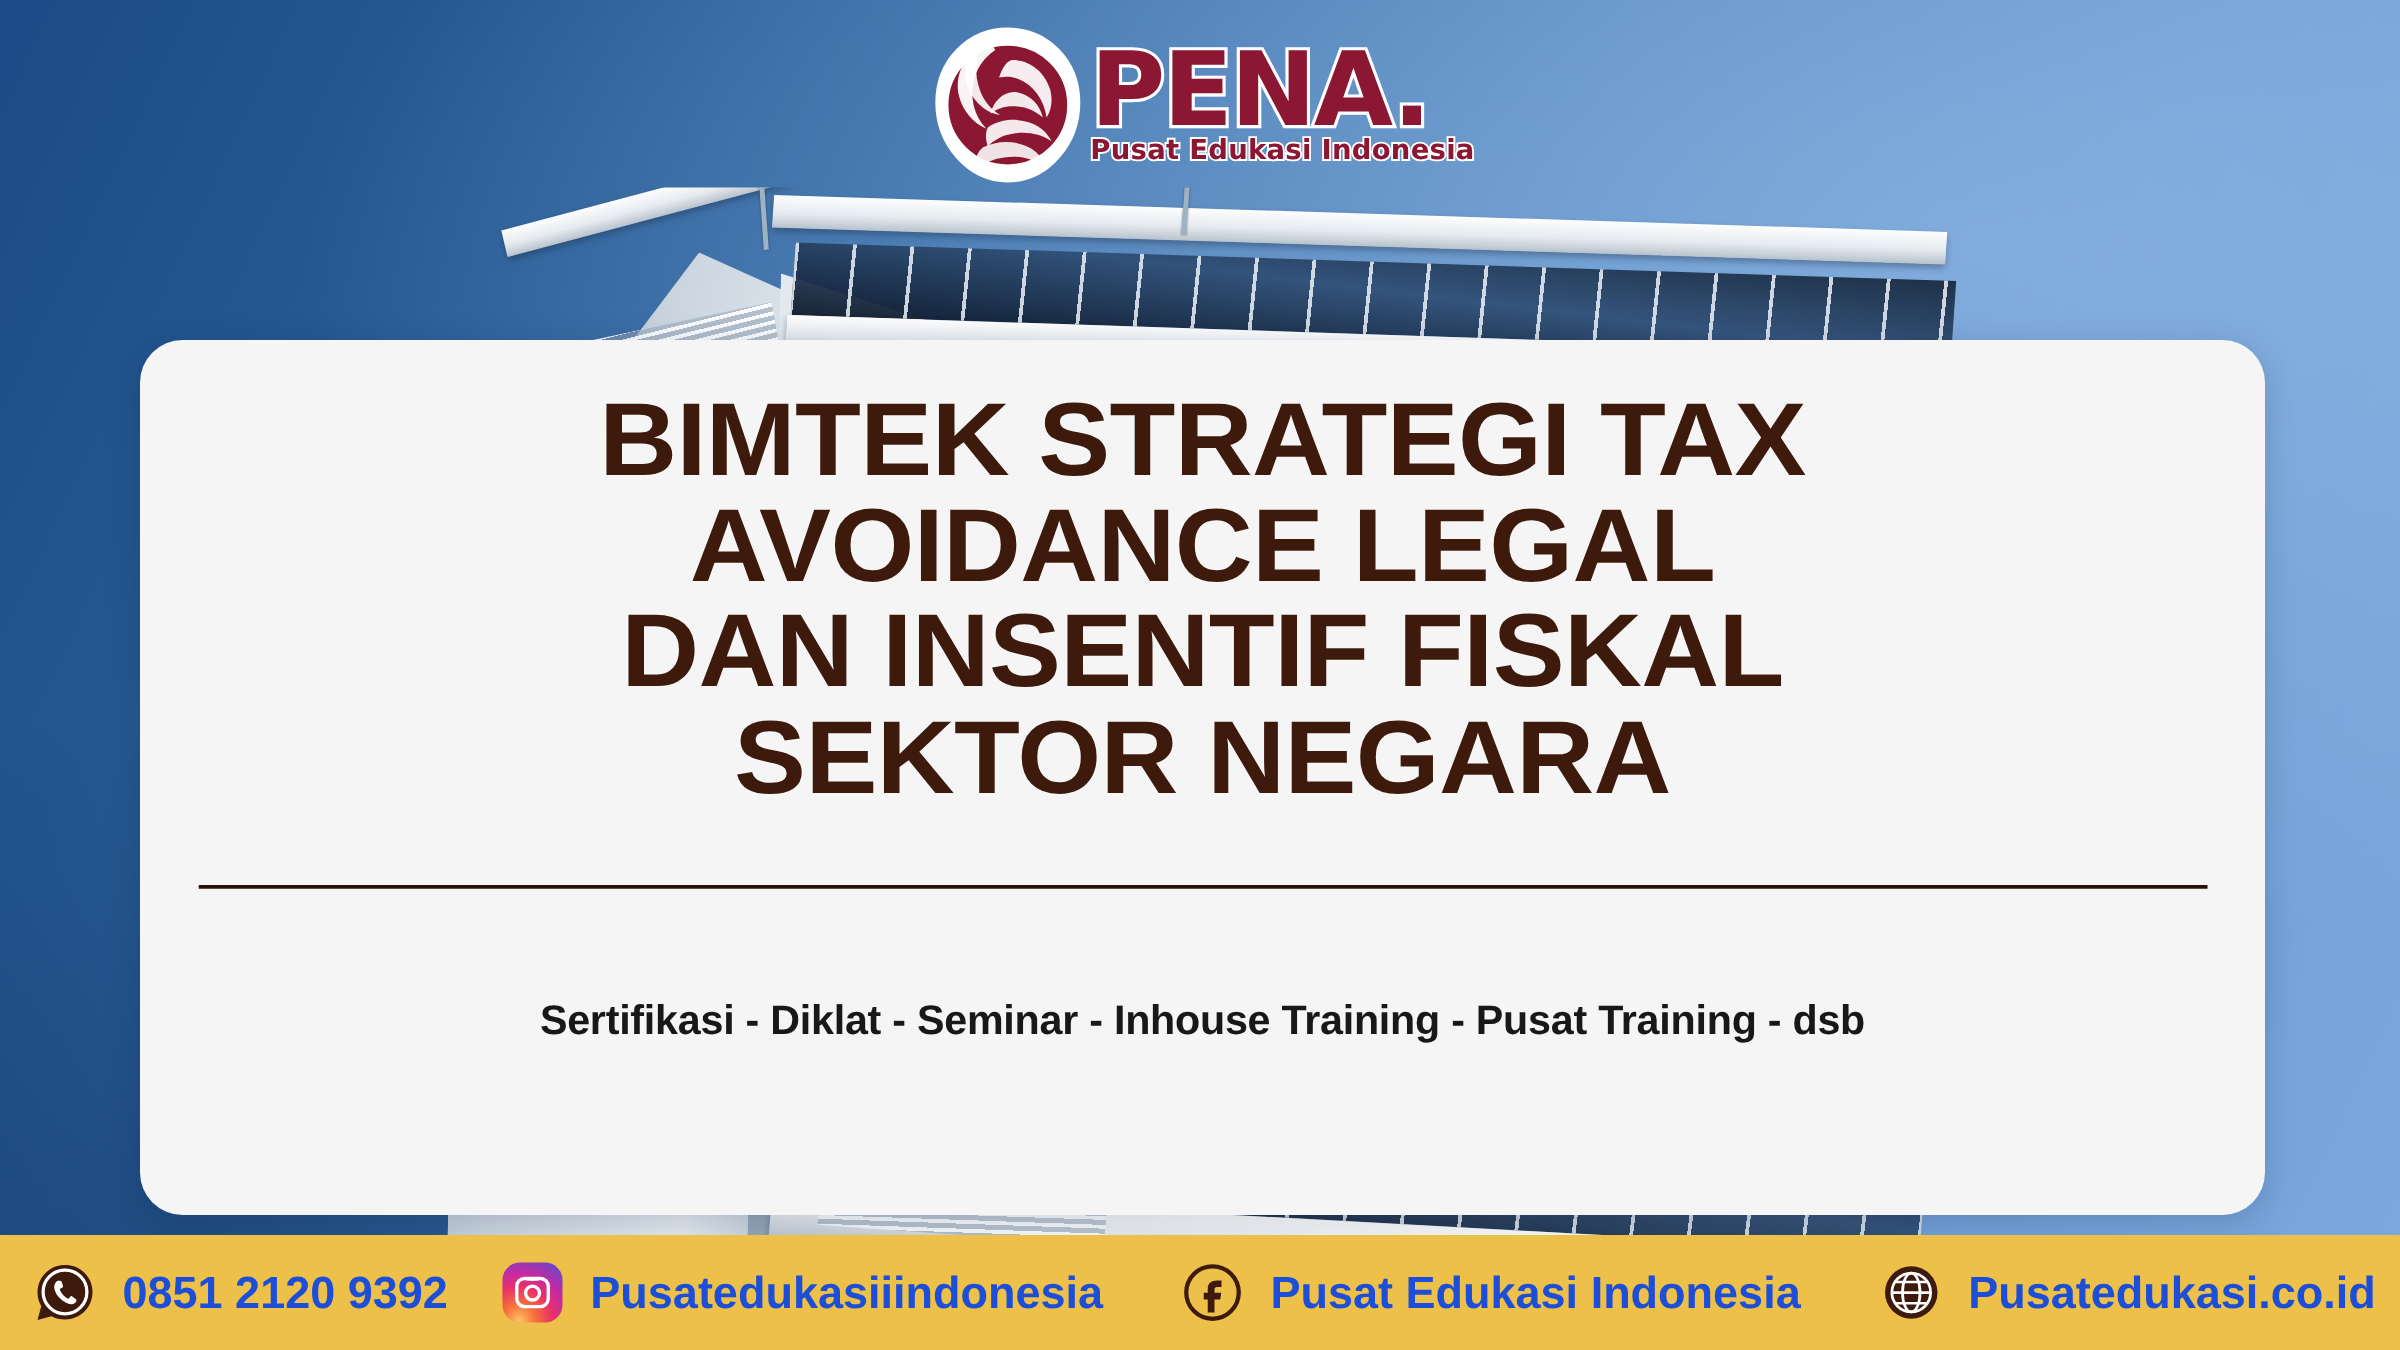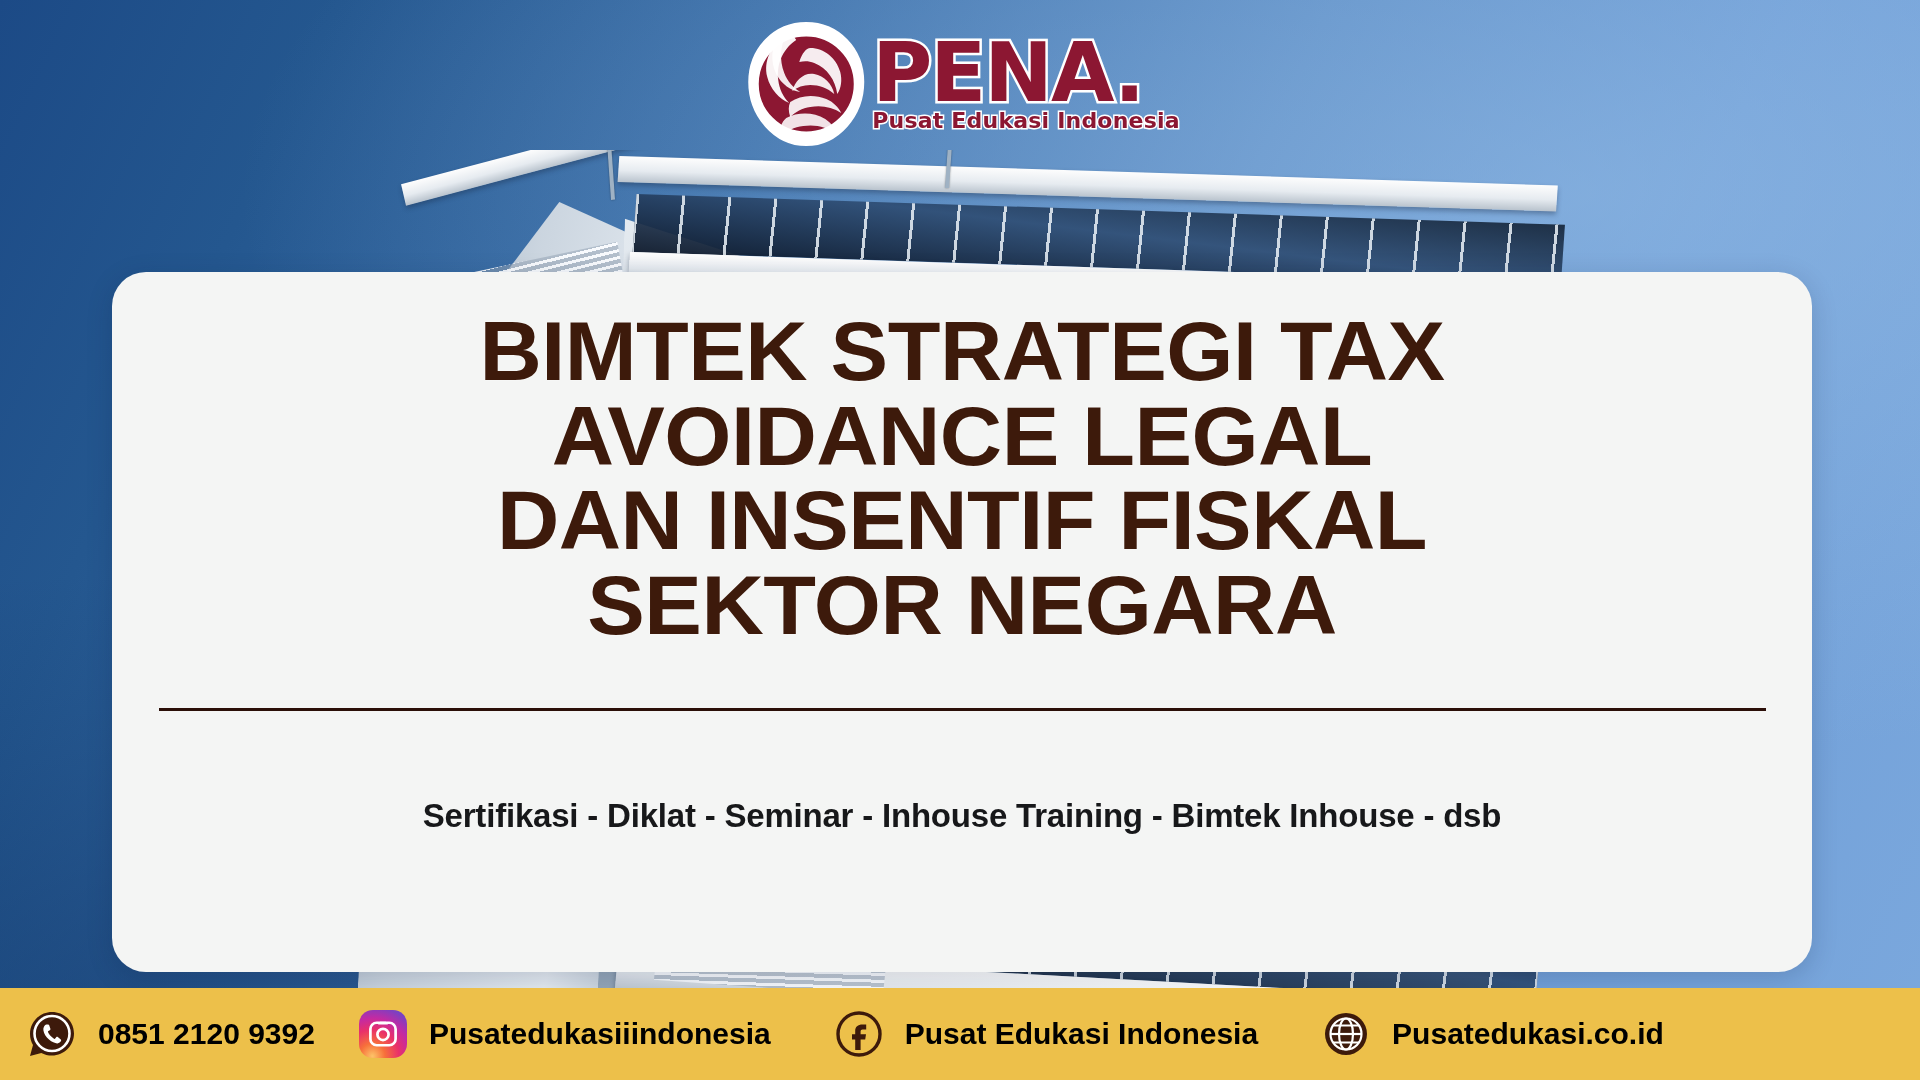--- a/index.html
+++ b/index.html
@@ -161,22 +161,22 @@
     left:0; bottom:0;
     width:1920px; height:92px;
     background:#eec košt;
     background:#edc04a;
     display:flex; align-items:center;
     z-index:7;
   }
   .footer-item {
     display:flex; align-items:center;
     gap:22px;
-    color:#000000;
-    font-size:30px;
+    color:#1d4ed8;
+    font-size:36px;
     font-weight:bold;
     font-family:"Liberation Sans", sans-serif;
     white-space:nowrap;
   }
   .fi-wa    { margin-left:28px; }
   .fi-ig    { margin-left:44px; }
   .fi-fb    { margin-left:64px; }
   .fi-web   { margin-left:64px; }
 
   .ico { width:48px; height:48px; flex:0 0 48px; display:block; }
@@ -269,21 +269,21 @@
   </div>
 
   <div class="card">
     <h1 class="title">
       <div>BIMTEK STRATEGI TAX</div>
       <div>AVOIDANCE LEGAL</div>
       <div>DAN INSENTIF FISKAL</div>
       <div>SEKTOR NEGARA</div>
     </h1>
     <div class="divider"></div>
-    <div class="subtitle">Sertifikasi - Diklat - Seminar - Inhouse Training - Bimtek Inhouse - dsb</div>
+    <div class="subtitle">Sertifikasi - Diklat - Seminar - Inhouse Training - Pusat Training - dsb</div>
   </div>
 
   <div class="footer">
 
     <div class="footer-item fi-wa">
       <svg class="ico" viewBox="0 0 48 48">
         <path d="M24 2C11.8 2 2 11.8 2 24c0 4 1.1 7.8 3 11L2 46l11.3-3c3.1 1.7 6.8 2.6 10.7 2.6 12.2 0 22-9.8 22-22S36.2 2 24 2z" fill="#3d1a0b"></path>
         <circle cx="24" cy="23.5" r="17.5" fill="none" stroke="#ffffff" stroke-width="2.6"></circle>
         <path d="M18.8 14.6c-.7-.1-1.3.1-1.8.7-.8 1-1.9 2.6-1.6 5 .4 3.3 2.6 6.7 5.6 9.3 3 2.6 6.2 3.9 8.4 3.8 1.7-.1 3-1.3 3.6-2.3.3-.6.2-1.2-.2-1.6l-3-2.4c-.5-.4-1.2-.3-1.6.2l-1 1.3c-.3.4-.8.5-1.2.2-1.2-.7-2.6-1.8-3.8-3.2-1-1.2-1.8-2.4-2.2-3.5-.2-.5 0-1 .4-1.2l1.4-.7c.5-.3.8-.9.6-1.5l-1.2-3.4c-.2-.4-.6-.7-1-.7z" fill="#ffffff"></path>
       </svg>

